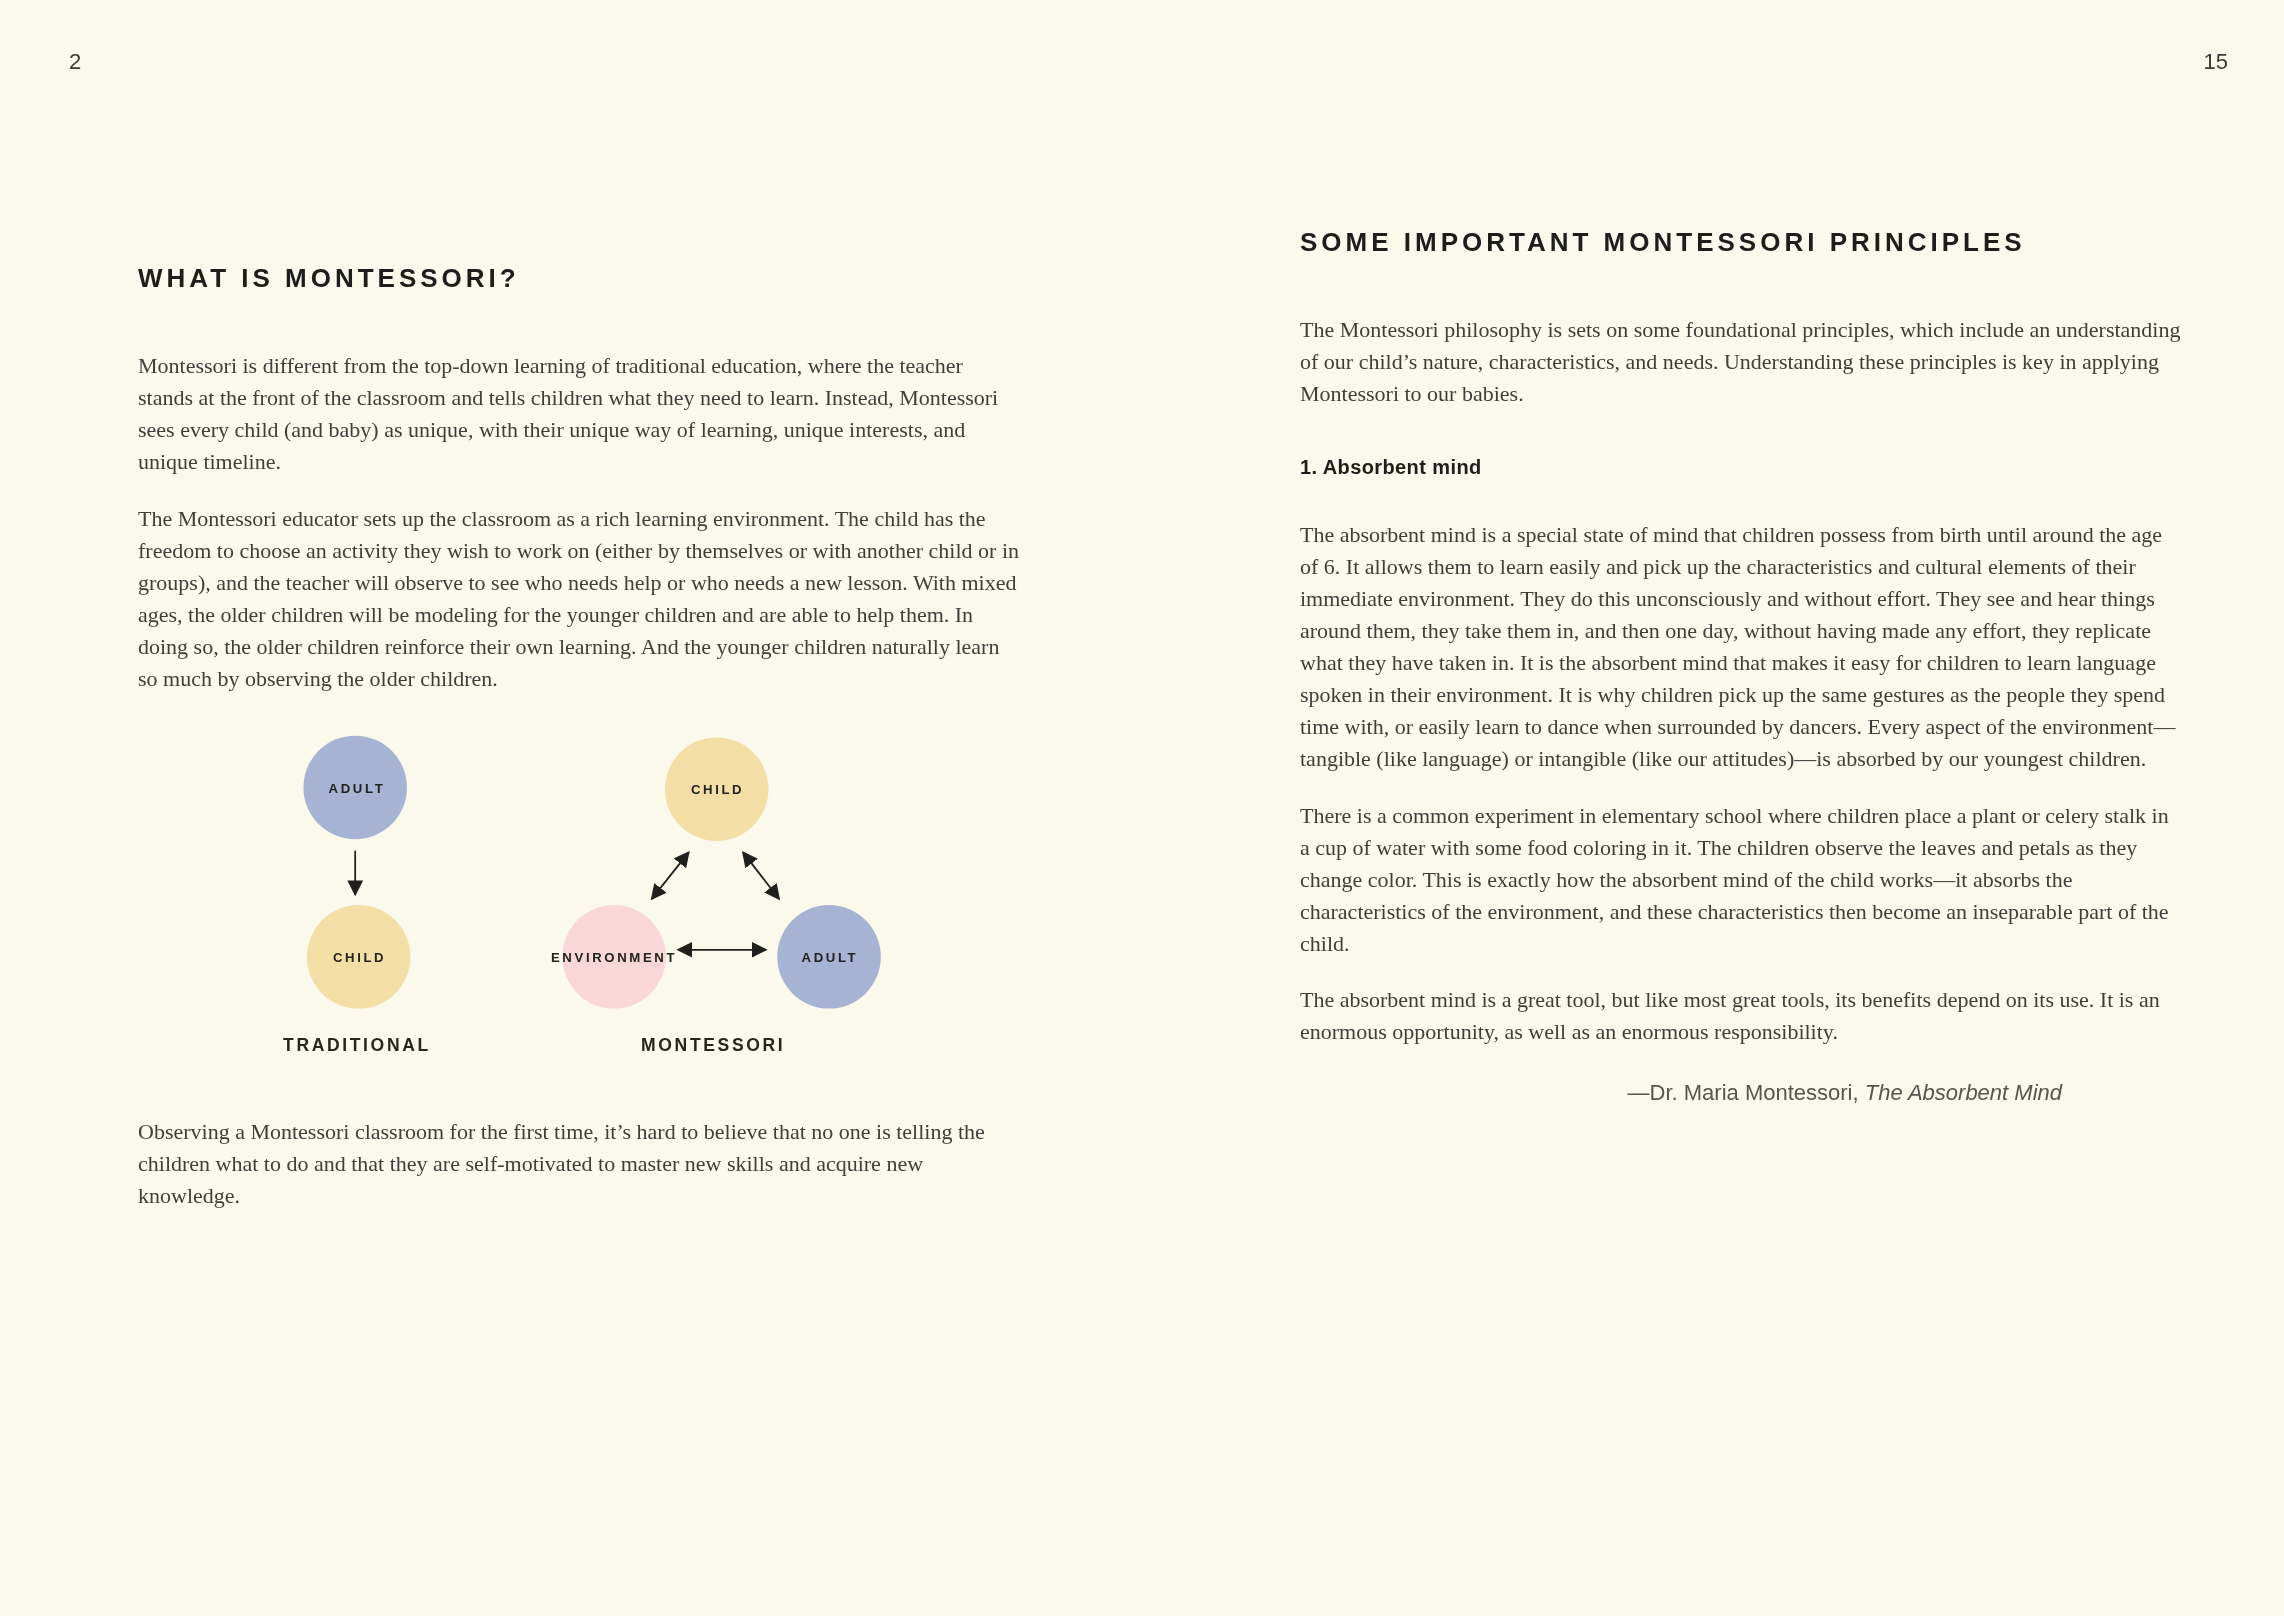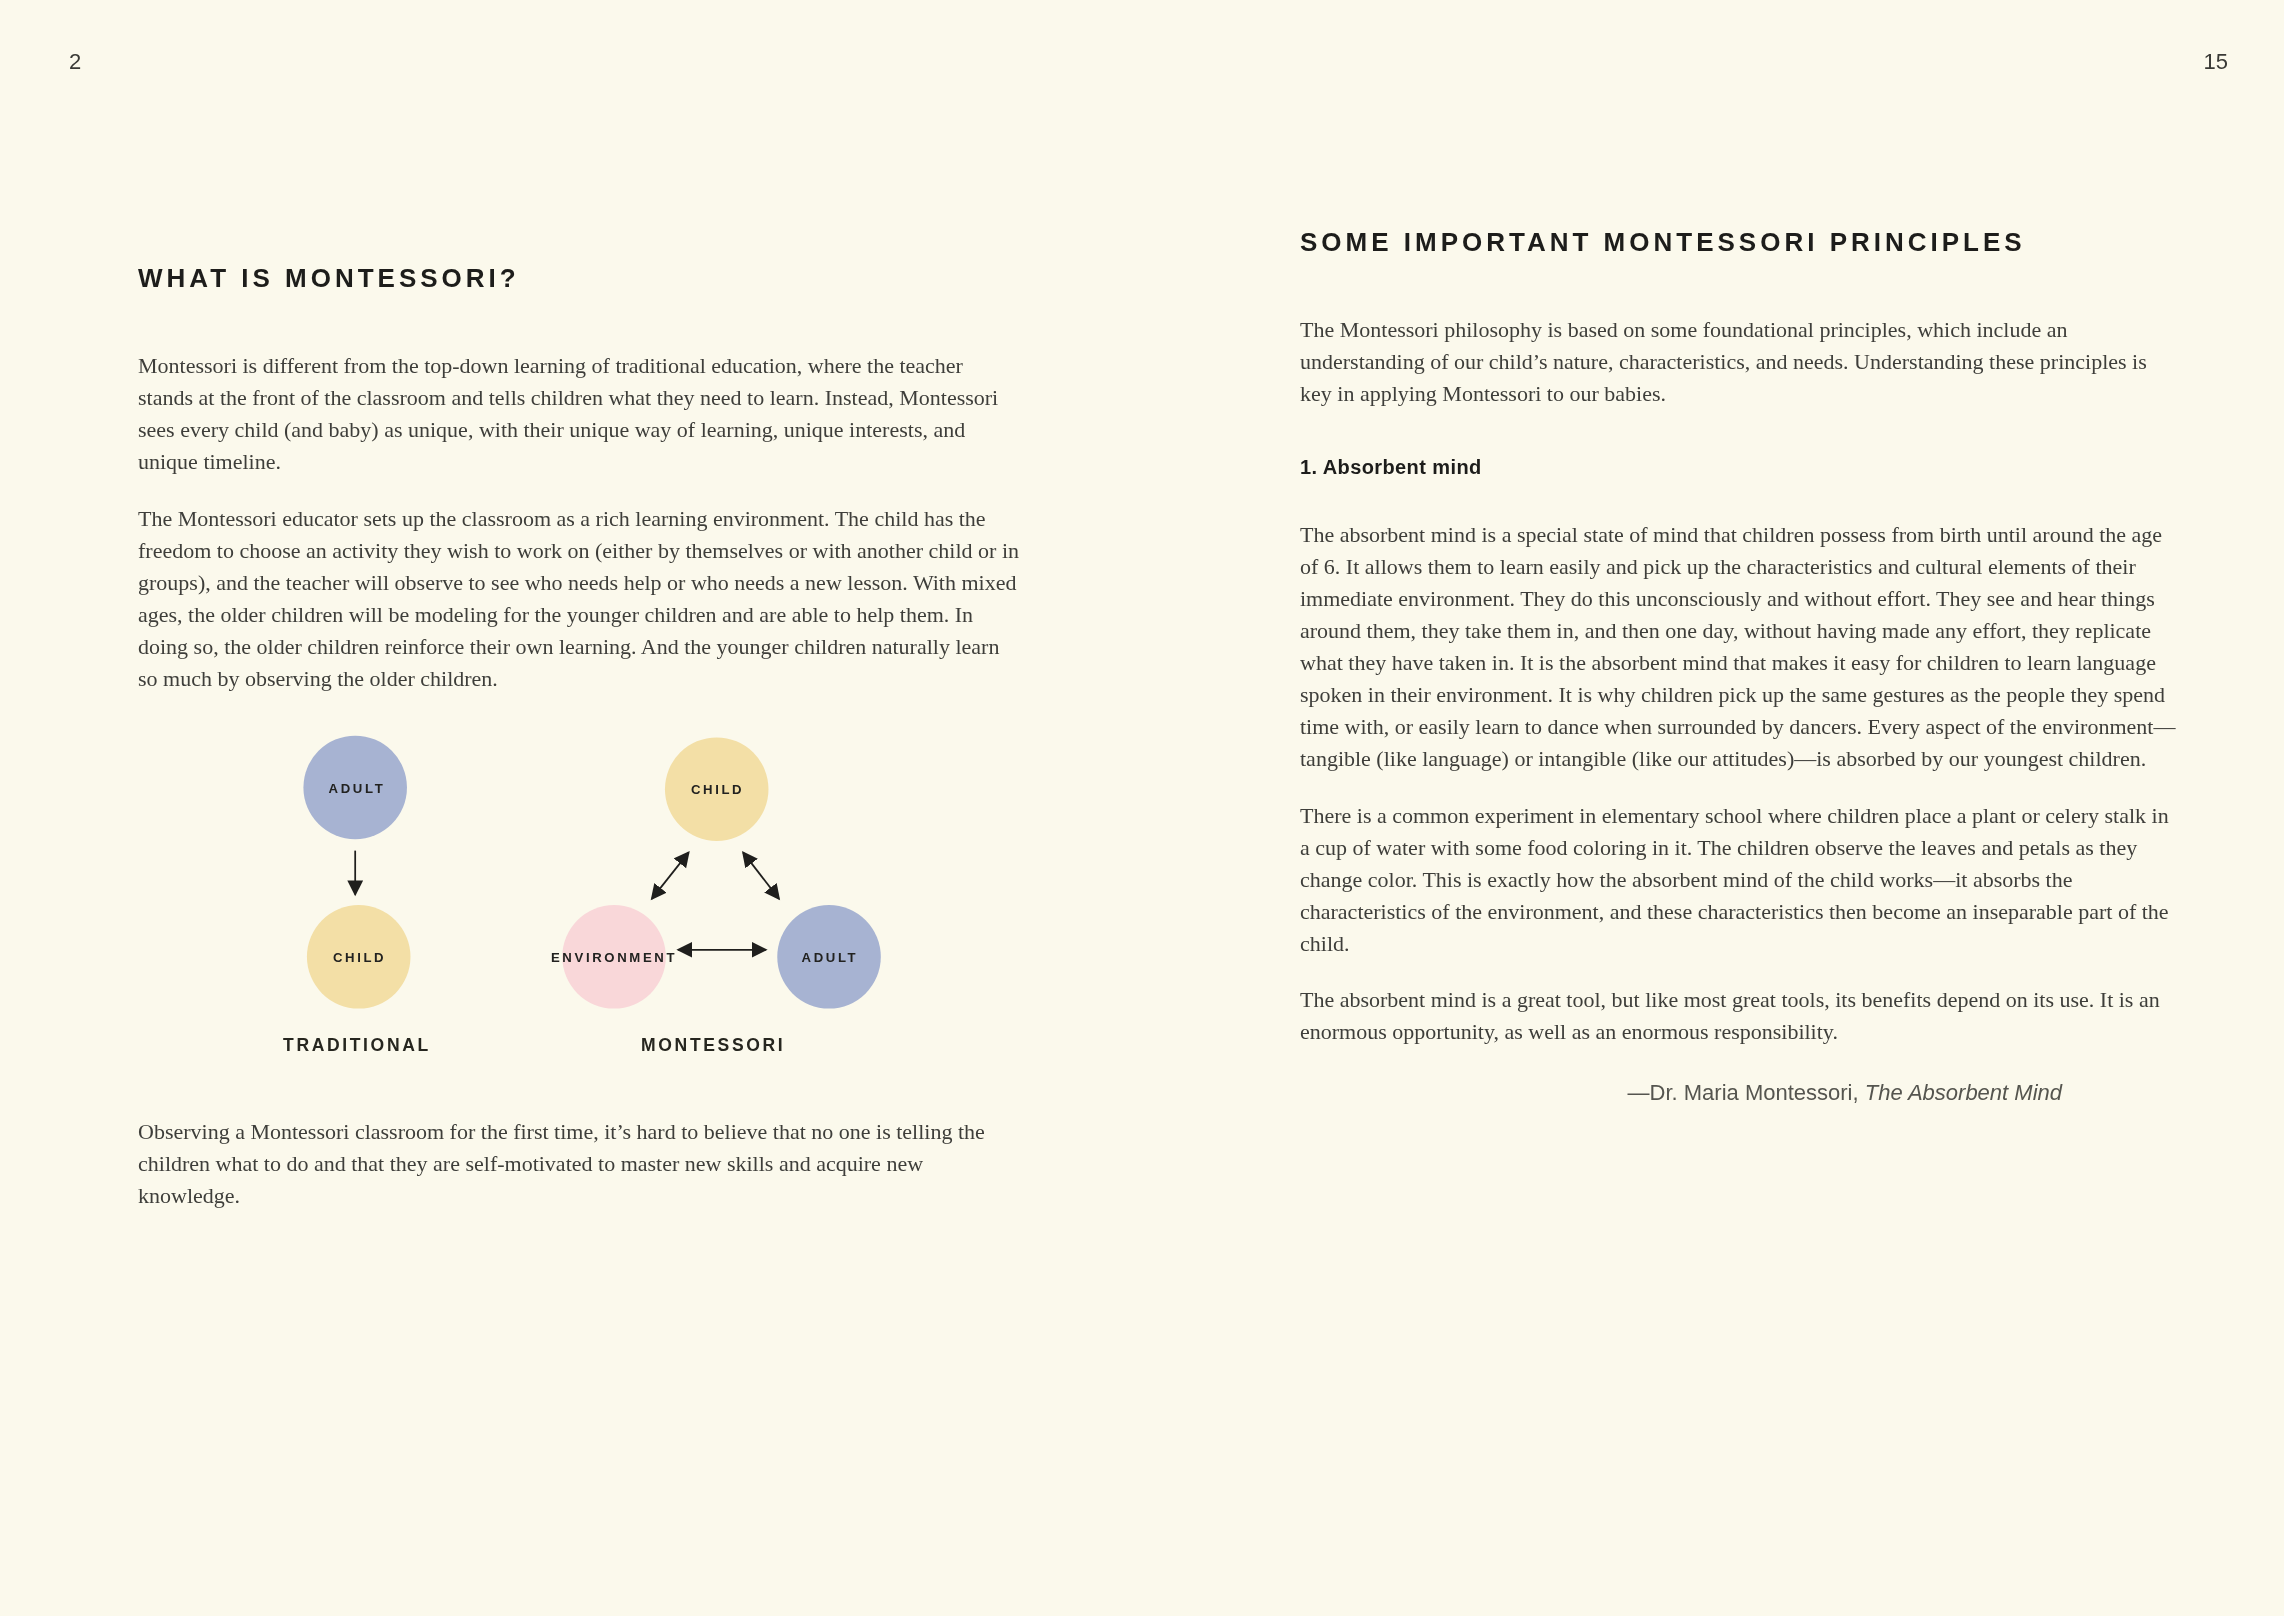--- a/index.html
+++ b/index.html
@@ -101,21 +101,21 @@
     </svg>
   </div>
 
   <p class="body-para">Observing a Montessori classroom for the first time, it’s hard to believe that no one is telling the children what to do and that they are self-motivated to master new skills and acquire new knowledge.</p>
 </div>
 
 <div class="page-number pn-right">15</div>
 
 <div class="col col-right">
   <h1 class="section-heading">SOME IMPORTANT MONTESSORI PRINCIPLES</h1>
-  <p class="body-para">The Montessori philosophy is based on some foundational principles, which include an understanding of our child’s nature, characteristics, and needs. Understanding these principles is key in applying Montessori to our babies.</p>
+  <p class="body-para">The Montessori philosophy is sets on some foundational principles, which include an understanding of our child’s nature, characteristics, and needs. Understanding these principles is key in applying Montessori to our babies.</p>
 
   <h2 class="sub-heading">1. Absorbent mind</h2>
 
   <p class="body-para">The absorbent mind is a special state of mind that children possess from birth until around the age of 6. It allows them to learn easily and pick up the characteristics and cultural elements of their immediate environment. They do this unconsciously and without effort. They see and hear things around them, they take them in, and then one day, without having made any effort, they replicate what they have taken in. It is the absorbent mind that makes it easy for children to learn language spoken in their environment. It is why children pick up the same gestures as the people they spend time with, or easily learn to dance when surrounded by dancers. Every aspect of the environment—tangible (like language) or intangible (like our attitudes)—is absorbed by our youngest children.</p>
   <p class="body-para">There is a common experiment in elementary school where children place a plant or celery stalk in a cup of water with some food coloring in it. The children observe the leaves and petals as they change color. This is exactly how the absorbent mind of the child works—it absorbs the characteristics of the environment, and these characteristics then become an inseparable part of the child.</p>
   <p class="body-para">The absorbent mind is a great tool, but like most great tools, its benefits depend on its use. It is an enormous opportunity, as well as an enormous responsibility.</p>
 
   <p class="attribution"><span>—Dr. Maria Montessori, </span><em>The Absorbent Mind</em></p>
 </div>
 

